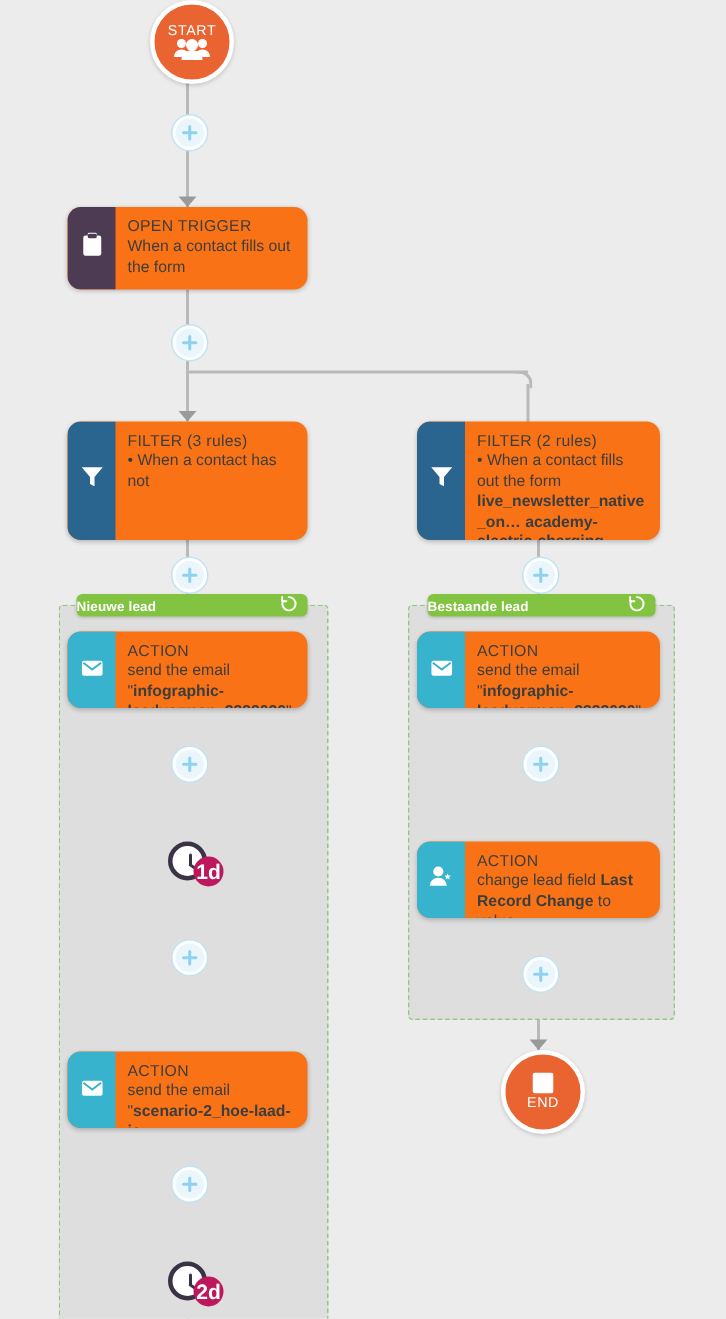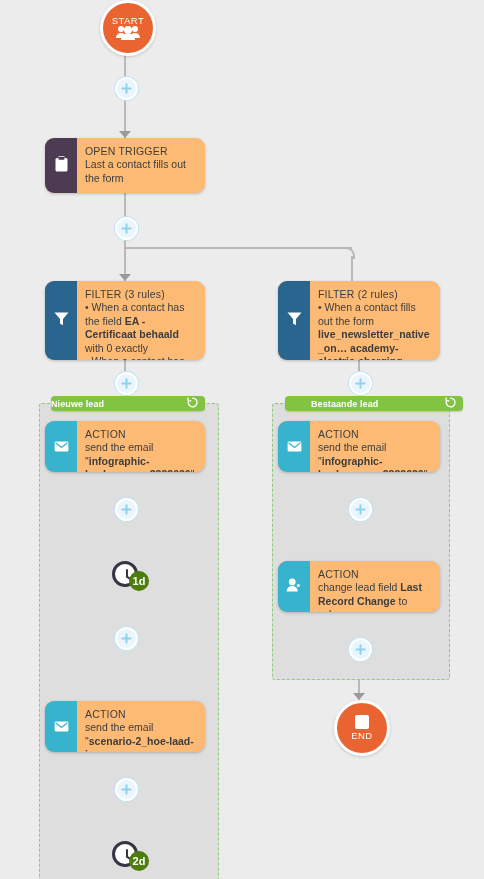--- a/index.html
+++ b/index.html
@@ -31,21 +31,21 @@
   
   .terminal{position:absolute;width:50px;height:50px;border-radius:50%;
     background:#ea6432;border:3px solid #ffffff;
     box-shadow:0 1px 3px rgba(0,0,0,.18);
     display:flex;flex-direction:column;align-items:center;justify-content:center;
     color:#fff;z-index:7;}
   .terminal .tlabel{font-size:9.5px;font-weight:normal;letter-spacing:.4px;line-height:1;}
   .terminal .ticon{display:flex;align-items:center;justify-content:center;}
 
   
-  .node{position:absolute;display:flex;background:#fdba74;border-radius:9px;
+  .node{position:absolute;display:flex;background:#f97316;border-radius:9px;
     box-shadow:0 1px 3px rgba(0,0,0,.22);overflow:hidden;z-index:5;}
   .node .side{width:32px;flex:0 0 32px;display:flex;align-items:center;justify-content:center;}
   .node .body{flex:1;padding:7px 9px 6px 8px;overflow:hidden;}
   .node .ttl{font-size:10.5px;color:#3d3d3d;line-height:13px;letter-spacing:.2px;}
   .node .desc{font-size:10.5px;color:#3d3d3d;line-height:13.5px;word-wrap:break-word;}
   .node .desc b{font-weight:bold;}
   .side-trigger{background:#4c3b52;}
   .side-filter{background:#2a6590;}
   .side-action{background:#37b3ce;}
 
@@ -61,21 +61,21 @@
 
   
   .delay{position:absolute;z-index:6;}
   .delay .clock{width:26px;height:26px;border-radius:50%;background:#ffffff;
     border:3px solid #3a3245;box-sizing:border-box;position:relative;}
   .delay .clock:before{content:"";position:absolute;left:11px;top:5px;width:2px;height:8px;
     background:#3a3245;border-radius:1px;}
   .delay .clock:after{content:"";position:absolute;left:11px;top:11px;width:6px;height:2px;
     background:#3a3245;border-radius:1px;transform-origin:0 50%;transform:rotate(35deg);}
   .delay .badge{position:absolute;left:17px;top:10px;width:20px;height:20px;border-radius:50%;
-    background:#4d7c0f;color:#fff;font-size:11px;font-weight:bold;
+    background:#be185d;color:#fff;font-size:14px;font-weight:bold;
     display:flex;align-items:center;justify-content:center;}
 </style>
 </head>
 <body>
 
 <div id="canvas">
 
   <div class="vline" style="left:124px;top:50px;height:88px;"></div>
   <div class="arrow" style="left:119px;top:131px;"></div>
 
@@ -134,35 +134,34 @@
       <span>
         <svg width="13" height="16" viewBox="0 0 13 16">
           <rect x="0.5" y="2" width="12" height="13.5" rx="1.5" fill="#fff"></rect>
           <rect x="3.5" y="0" width="6" height="3.5" rx="1" fill="#fff"></rect>
           <rect x="3.5" y="0.8" width="6" height="3" rx="1" fill="#4c3b52"></rect>
         </svg>
       </span>
     </div>
     <div class="body">
       <div class="ttl">OPEN TRIGGER</div>
-      <div class="desc">Last a contact fills out the form</div>
+      <div class="desc">When a contact fills out the form</div>
     </div>
   </div>
 
   <div class="node" style="left:45px;top:281px;width:160px;height:79px;">
     <div class="side side-filter">
       <span>
         <svg width="15" height="14" viewBox="0 0 15 14">
           <path d="M0.5 0.5h14L9 7v6.2L6 11.6V7z" fill="#fff"></path>
         </svg>
       </span>
     </div>
     <div class="body">
       <div class="ttl">FILTER (3 rules)</div>
-      <div class="desc"><span>• When a contact has the field </span><b>EA - Certificaat behaald</b><span> with 0 exactly</span></div>
       <div class="desc">• When a contact has not</div>
     </div>
   </div>
 
   <div class="node" style="left:278px;top:281px;width:162px;height:79px;">
     <div class="side side-filter">
       <span>
         <svg width="15" height="14" viewBox="0 0 15 14">
           <path d="M0.5 0.5h14L9 7v6.2L6 11.6V7z" fill="#fff"></path>
         </svg>
@@ -177,21 +176,21 @@
   <div class="branchlabel" style="left:51px;top:396px;width:154px;">
     <span class="bl-text">Nieuwe lead</span>
     <span class="bl-icon">
       <svg width="11" height="11" viewBox="0 0 12 12">
         <path d="M6 1.2A4.8 4.8 0 1 1 1.8 4" fill="none" stroke="#fff" stroke-width="1.4" stroke-linecap="round"></path>
         <path d="M1.2 1.1v3.1h3.1" fill="none" stroke="#fff" stroke-width="1.4" stroke-linecap="round" stroke-linejoin="round"></path>
       </svg>
     </span>
   </div>
 
-  <div class="branchlabel" style="left:285px;top:396px;width:152px;padding-left:26px;">
+  <div class="branchlabel" style="left:285px;top:396px;width:152px;">
     <span class="bl-text">Bestaande lead</span>
     <span class="bl-icon">
       <svg width="11" height="11" viewBox="0 0 12 12">
         <path d="M6 1.2A4.8 4.8 0 1 1 1.8 4" fill="none" stroke="#fff" stroke-width="1.4" stroke-linecap="round"></path>
         <path d="M1.2 1.1v3.1h3.1" fill="none" stroke="#fff" stroke-width="1.4" stroke-linecap="round" stroke-linejoin="round"></path>
       </svg>
     </span>
   </div>
 
   <div class="node" style="left:45px;top:421px;width:160px;height:51px;">

